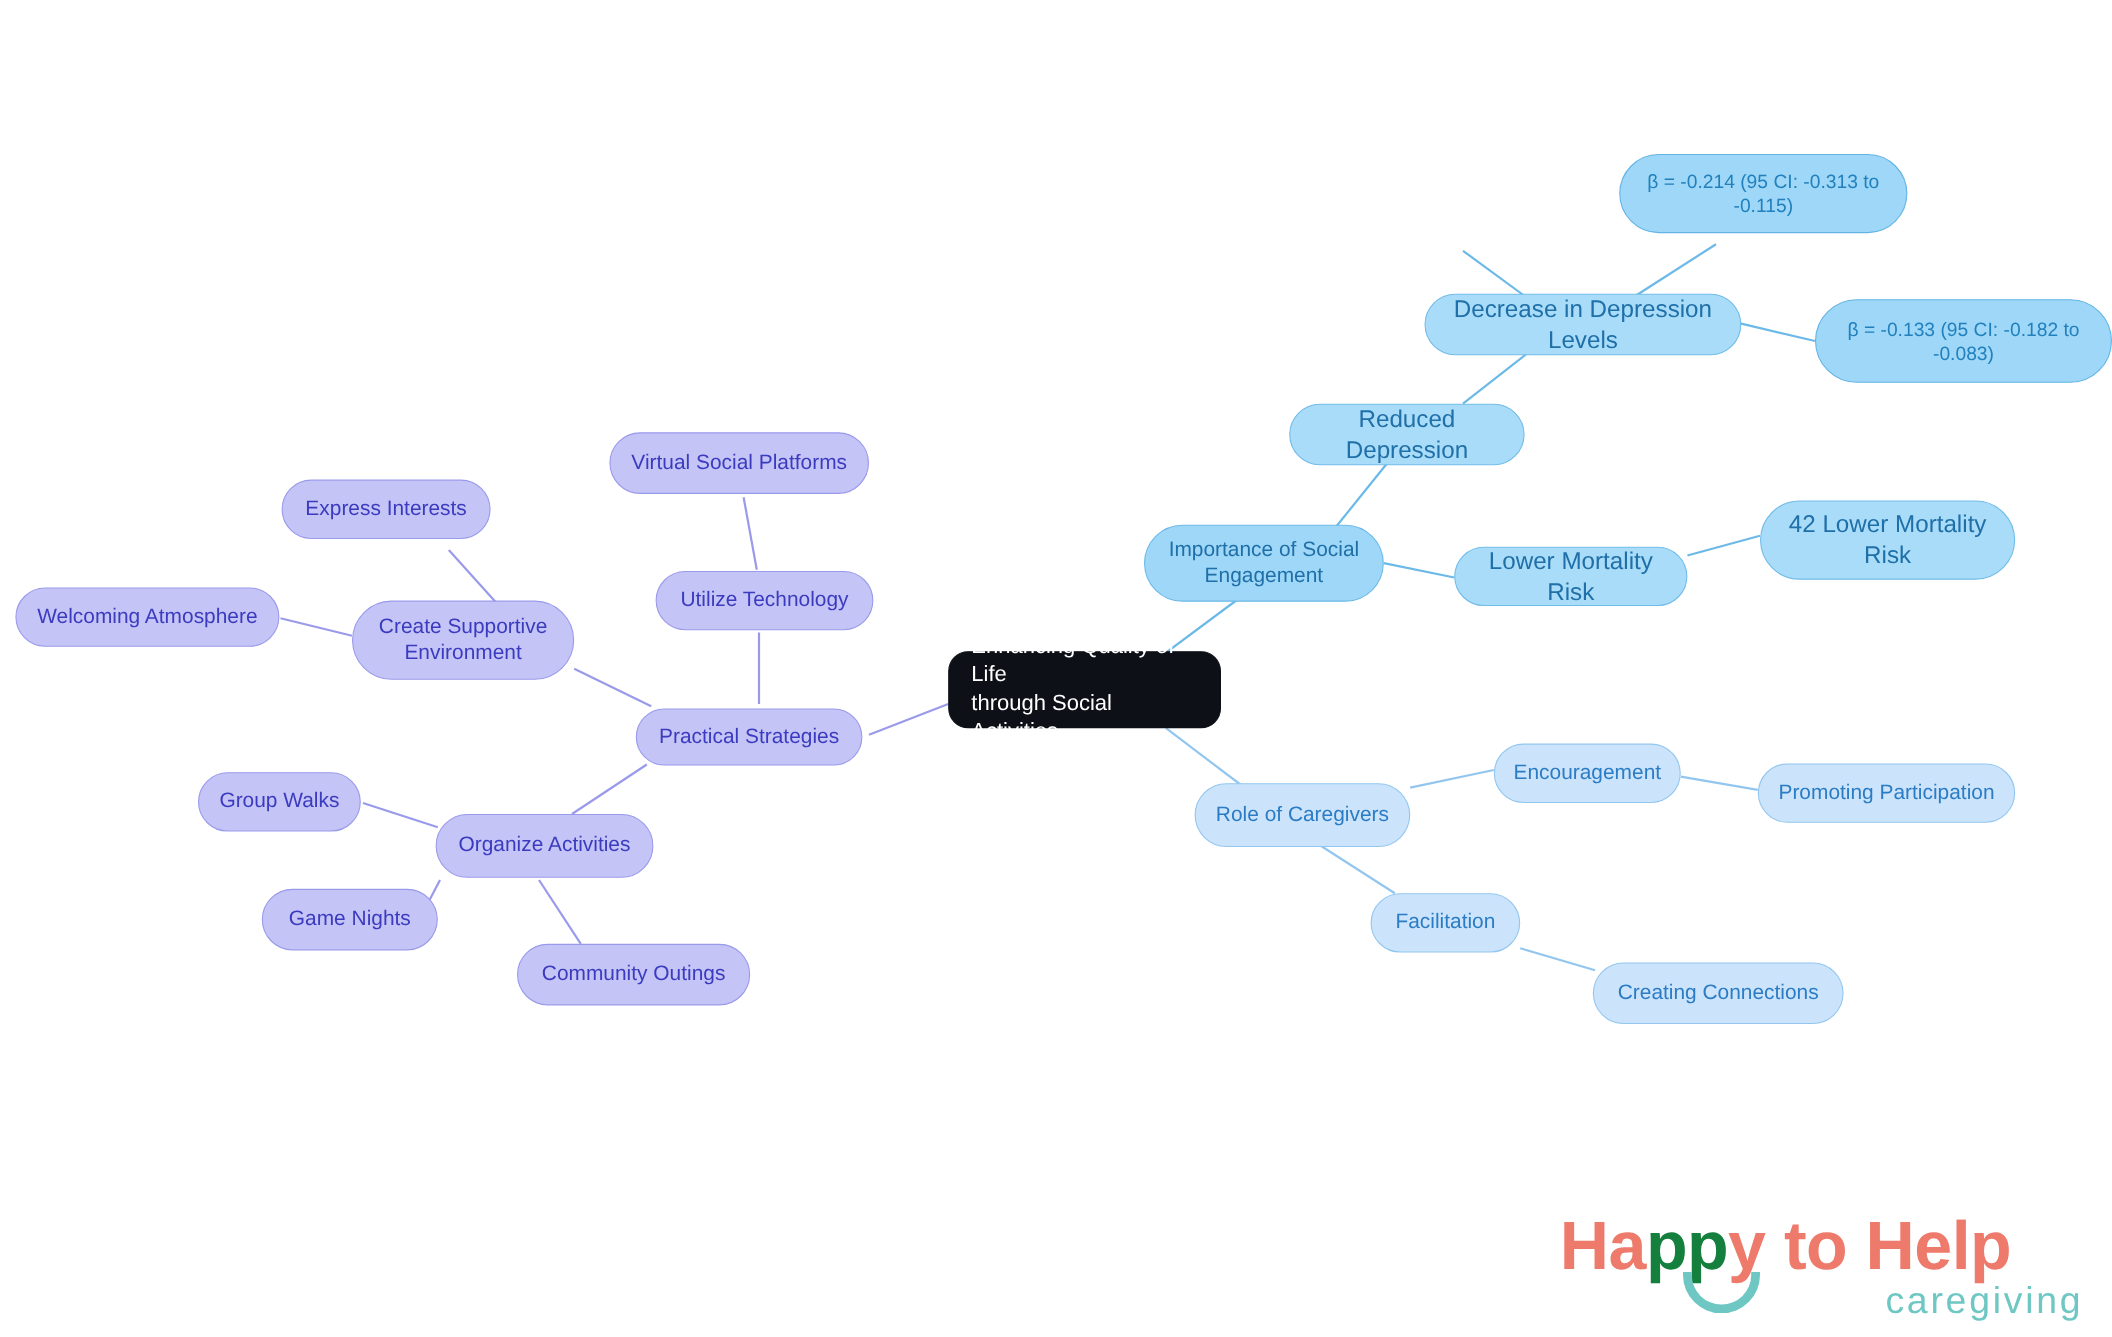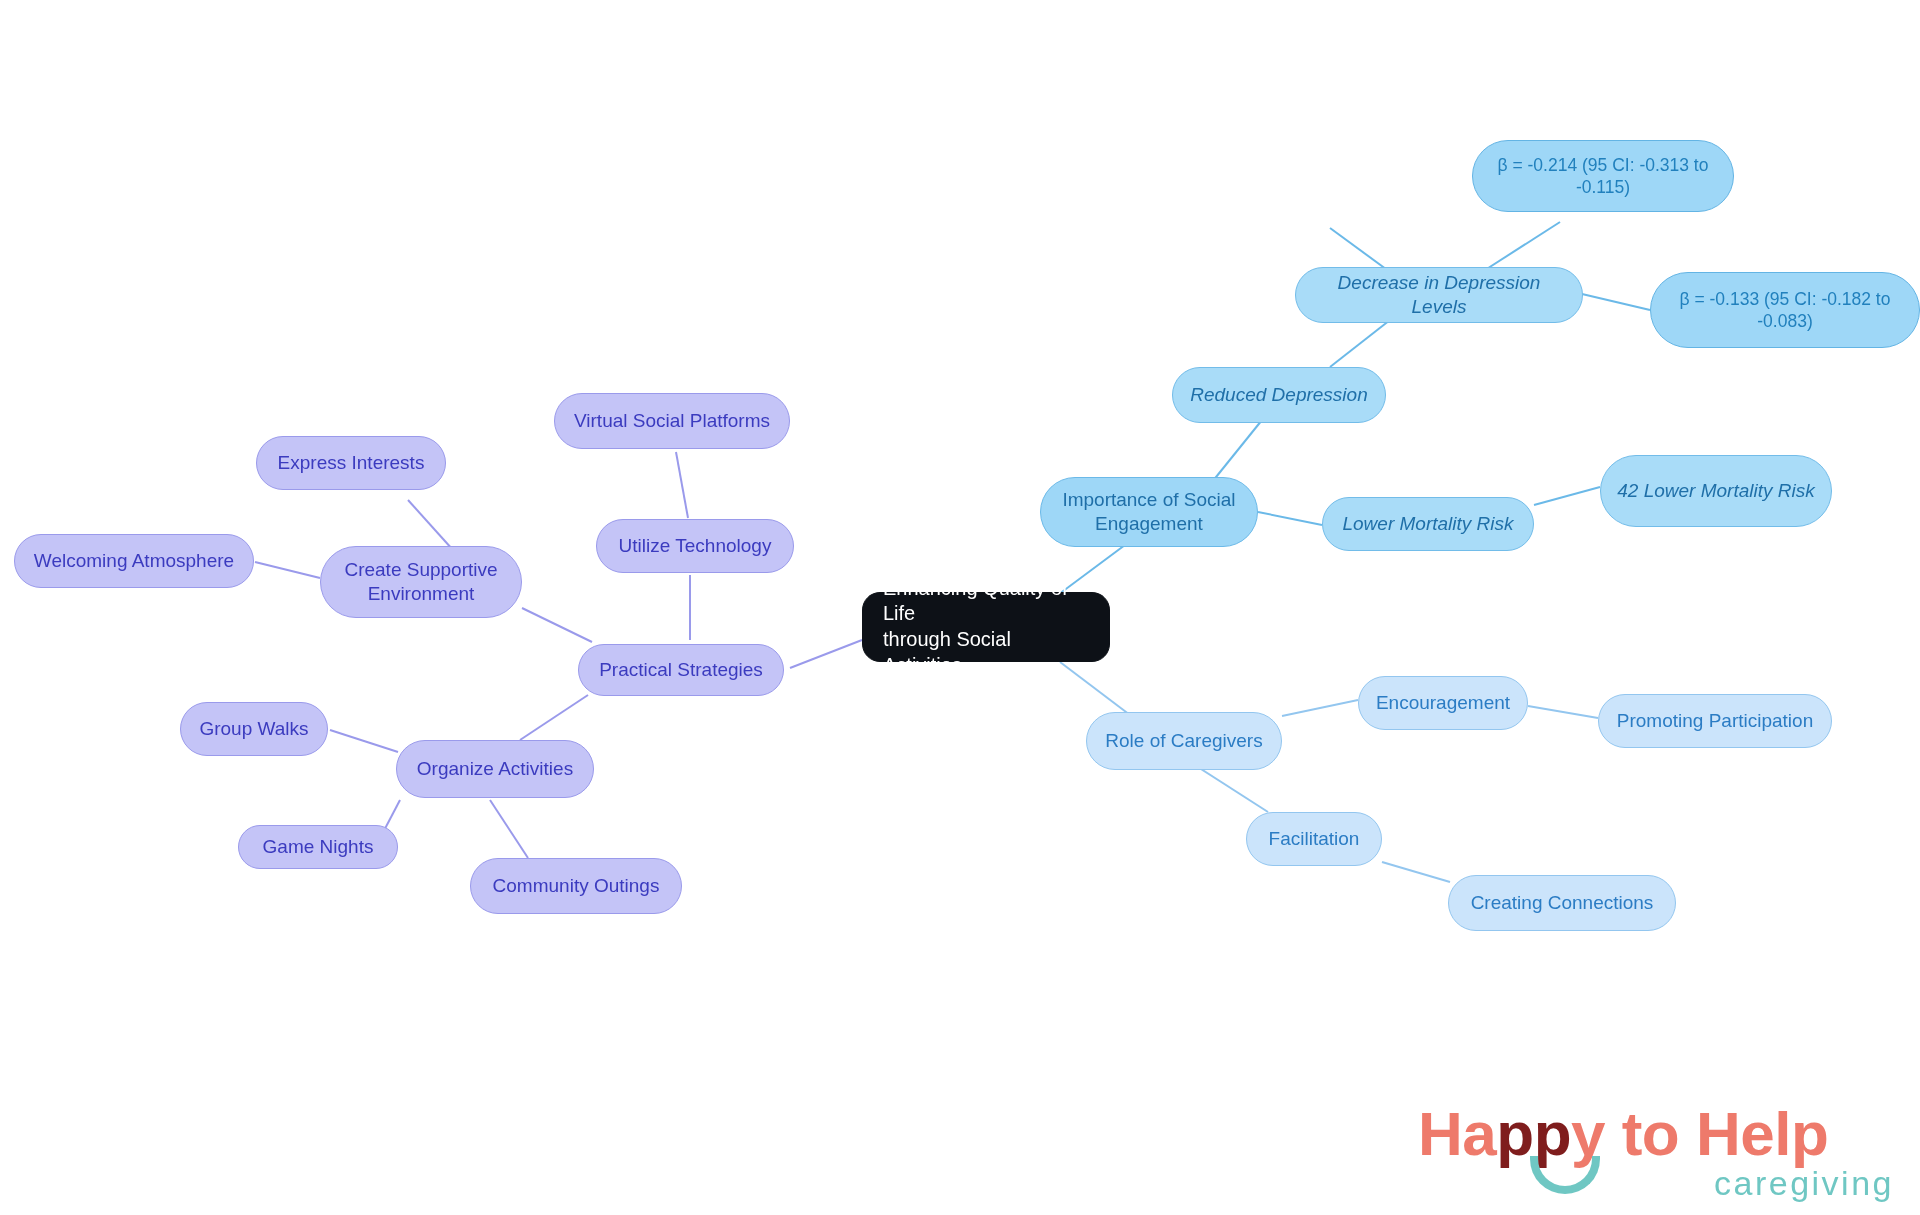--- a/index.html
+++ b/index.html
@@ -50,22 +50,21 @@
   .node.blue-main {
     background: #9ed7f7;
     border: 1px solid #6bb9e8;
     color: #1f6fa8;
     font-size: 19px;
   }
   .node.blue {
     background: #a9dcf8;
     border: 1px solid #72bce9;
     color: #1f6fa8;
-    font-size: 19px;
-    font-style: italic;
+    font-size: 22px;
   }
   .node.blue-soft {
     background: #cbe4fb;
     border: 1px solid #93c6ef;
     color: #2b7cc4;
     font-size: 19px;
   }
   .node.blue-stat {
     background: #9ed7f7;
     border: 1px solid #63b4e4;
@@ -88,21 +87,21 @@
   .logo-top {
     position: absolute;
     left: 0;
     top: 0;
     font-size: 62px;
     font-weight: bold;
     letter-spacing: -0.5px;
     color: #ee7a6b;
     white-space: pre;
   }
-  .logo-top .teal { color: #7f1d1d; }
+  .logo-top .teal { color: #15803d; }
   .logo-smile {
     position: absolute;
     left: 112px;
     top: 58px;
     width: 54px;
     height: 30px;
     border: 8px solid #6fc7c3;
     border-top: none;
     border-radius: 0 0 40px 40px;
   }
@@ -210,21 +209,21 @@
   <div class="node purple" style="left:14px; top:534px; width:240px; height:54px;">Welcoming Atmosphere</div>
 
   <div class="node purple" style="left:596px; top:519px; width:198px; height:54px;">Utilize Technology</div>
 
   <div class="node purple" style="left:554px; top:393px; width:236px; height:56px;">Virtual Social Platforms</div>
 
   <div class="node purple" style="left:396px; top:740px; width:198px; height:58px;">Organize Activities</div>
 
   <div class="node purple" style="left:180px; top:702px; width:148px; height:54px;">Group Walks</div>
 
-  <div class="node purple" style="left:238px; top:825px; width:160px; height:44px;">Game Nights</div>
+  <div class="node purple" style="left:238px; top:808px; width:160px; height:56px;">Game Nights</div>
 
   <div class="node purple" style="left:470px; top:858px; width:212px; height:56px;">Community Outings</div>
 
   <div id="logo">
     <div class="logo-top"><span>Ha</span><span class="teal">pp</span><span>y</span><span> to Help</span></div>
     <div class="logo-smile"></div>
     <div class="logo-sub">caregiving</div>
   </div>
 
 </div>

